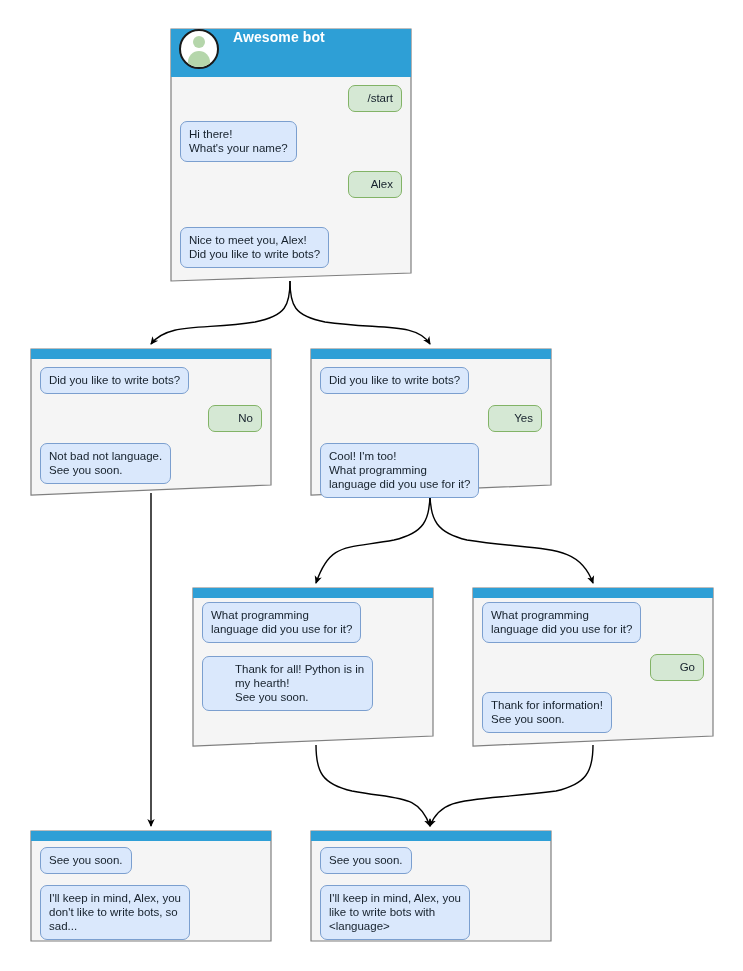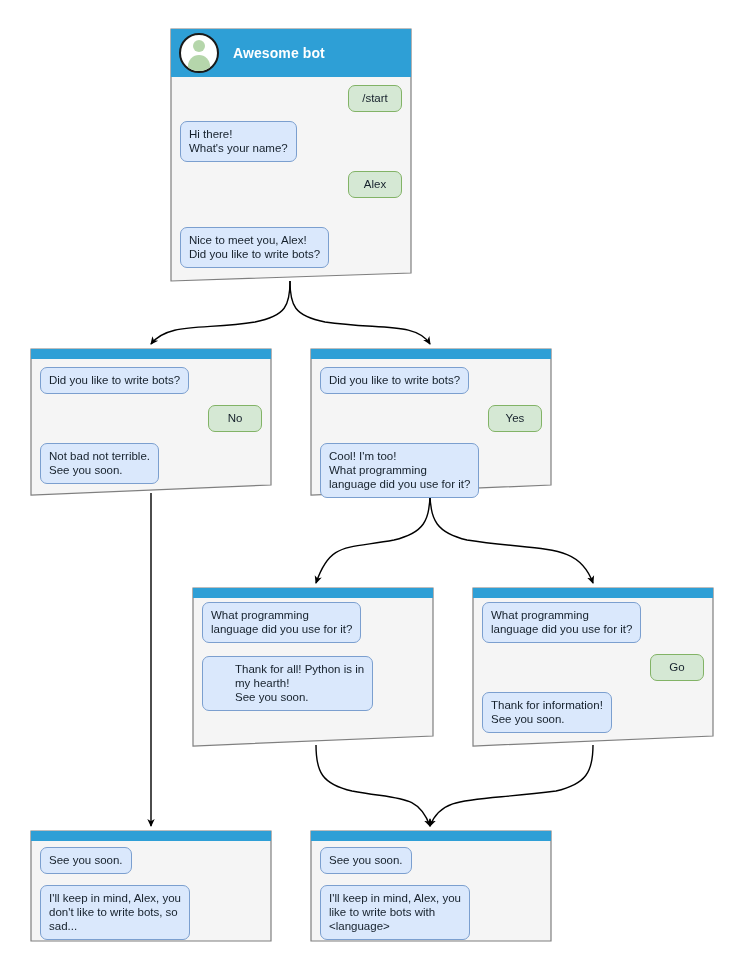--- a/index.html
+++ b/index.html
@@ -41,21 +41,21 @@
   }
   .node-inner {
     position: absolute;
     left: 0; top: 0;
     width: 100%;
     z-index: 2;
   }
   .titlebar {
     position: relative;
     display: flex;
-    align-items: center;
+    align-items: flex-start;
     box-sizing: border-box;
   }
   .titlebar.root {
     height: 48px;
     padding-left: 8px;
   }
   .titlebar.compact {
     height: 10px;
   }
   .avatar {
@@ -116,21 +116,21 @@
     max-width: 74%;
   }
   .bubble.bot {
     background: #dae8fc;
     border: 1px solid #7b9fcf;
   }
   .bubble.user {
     background: #d5e8d4;
     border: 1px solid #82b366;
     min-width: 54px;
-    text-align: center;
+    text-align: right;
   }
   .spacer-sm { height: 2px; }
 </style>
 </head>
 <body>
 
 <div id="canvas">
 
   <svg id="edges" viewBox="0 0 743 971">
     <defs>
@@ -194,21 +194,21 @@
       <div class="chat" style="width:242px;">
         <div class="row left">
           <div class="bubble bot" style="max-width:84%;">Did you like to write bots?</div>
         </div>
         <div class="spacer-sm"></div>
         <div class="row right">
           <div class="bubble user">No</div>
         </div>
         <div class="spacer-sm"></div>
         <div class="row left">
-          <div class="bubble bot" style="max-width:70%;">Not bad not terrible.
+          <div class="bubble bot" style="max-width:70%;">Not bad not language.
 See you soon.</div>
         </div>
       </div>
     </div>
   </div>
 
   <div class="node" style="left:310px; top:348px; width:242px; height:148px;">
     <svg class="node-shape" viewBox="0 0 242 148" preserveAspectRatio="none">
       <path d="M1,1 L241,1 L241,137 L1,147 Z" fill="#f5f5f5" stroke="#7f7f7f" stroke-width="1.2"></path>
     </svg>

